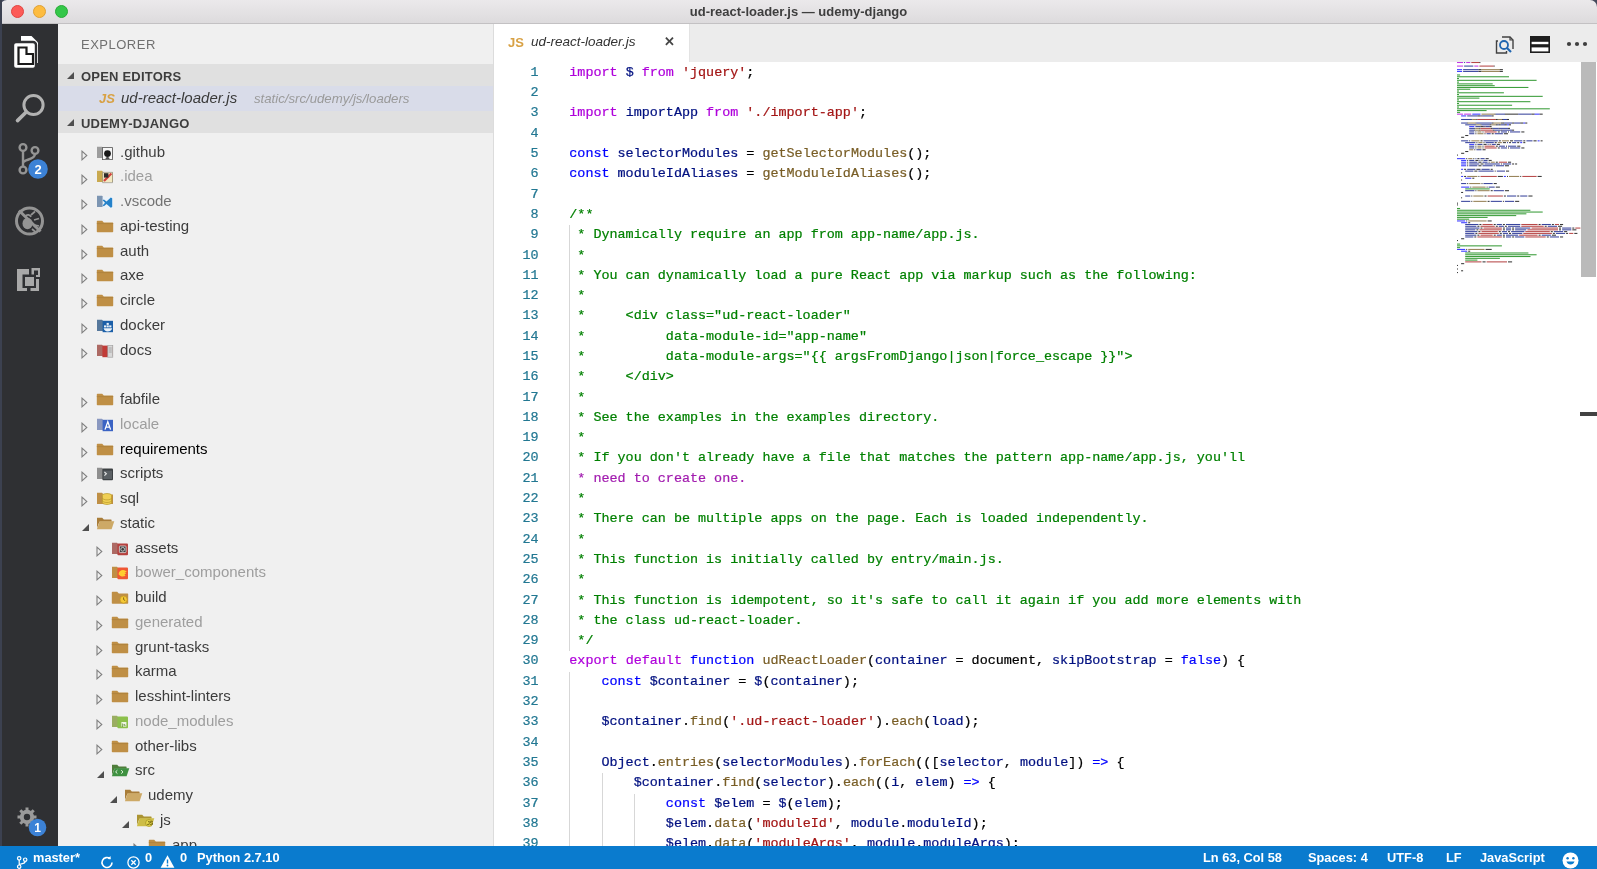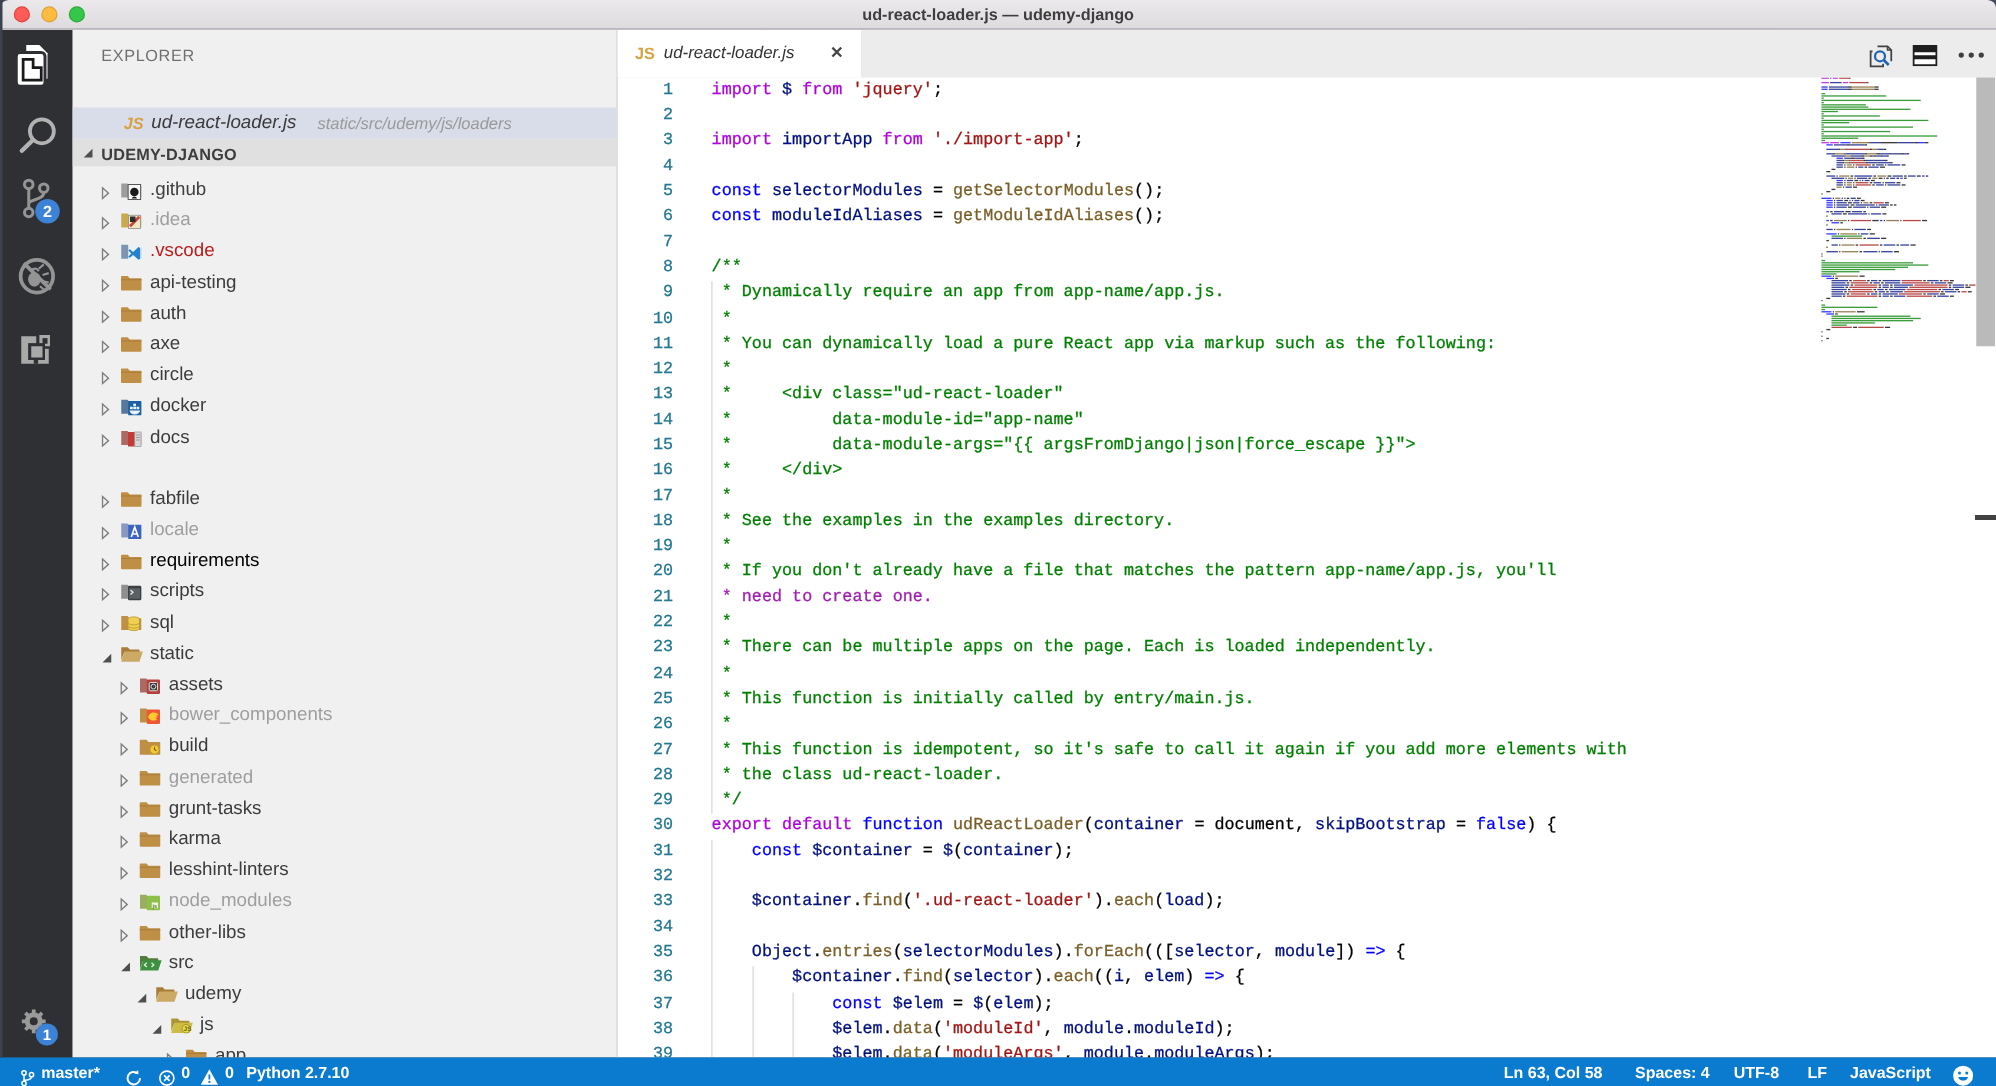--- a/index.html
+++ b/index.html
@@ -82,20 +82,26 @@
    <g stroke="#9a9a9a" fill="none">
           <circle cx="27" cy="14" r="5.2" stroke-width="4"></circle>
    <path d="M27 4.5 v4 M27 19.5 v4 M17.5 14 h4 M32.5 14 h4 M20.3 7.3 l2.8 2.8 M31 18 l2.8 2.8 M33.7 7.3 l-2.8 2.8 M23.1 18 l-2.8 2.8" stroke-width="3"></path>
         </g>
    <circle cx="37.5" cy="24.5" r="8.8" fill="#3c82d6"></circle>
    <text x="37.5" y="28.7" text-anchor="middle" font-size="12" font-weight="bold" fill="#fff" font-family="Liberation Sans">1</text>
  </svg>
 </div>
 <div id="sidebar">
  <div id="explorer-label">EXPLORER</div>
+ <div class="shead" style="top:40px">
+        <svg width="9" height="9" viewBox="0 0 9 9">
+          <path d="M8 1 V8 H1 Z" fill="#4f4f4f"></path>
+        </svg>
+        <span class="lbl">OPEN EDITORS</span>
+      </div>
  <div id="openrow">
         <span class="jsbadge" style="position:absolute;left:41px;top:5px">JS</span>
         <span class="fname">ud-react-loader.js</span>
         <span class="fpath">static/src/udemy/js/loaders</span>
       </div>
  <div class="shead" style="top:87px">
         <svg width="9" height="9" viewBox="0 0 9 9">
           <path d="M8 1 V8 H1 Z" fill="#4f4f4f"></path>
         </svg>
         <span class="lbl">UDEMY-DJANGO</span>
@@ -127,21 +133,21 @@
         </div>
 <div class="trow" style="top:189.1px">
           <span class="tw" style="left:81px"><svg width="7" height="11" viewBox="0 0 7 11">
               <path d="M1 1.2 L5.8 5.5 L1 9.8 Z" fill="none" stroke="#7f7f7f" stroke-width="1.1"></path>
             </svg></span>
           <span class="ti" style="left:96px"><svg width="18" height="15" viewBox="0 0 18 15">
               <path d="M1 1.8 h5 l1.6 1.8 H17 V13 H1 Z" fill="#7c95b2"></path>
               <rect x="6.6" y="2.8" width="10.4" height="11.4" fill="#eaf2f9"></rect>
               <path d="M14.8 3.6 l1.4 0.7 V13 l-1.4 0.7 L10.5 10 l-2.6 2.2 -1.3-0.8 2.4-2.6 -2.4-2.6 1.3-0.8 2.6 2.2 Z" fill="#2482ca"></path>
             </svg></span>
-          <span class="tn" style="left:120px;color:#b91c1c">.vscode</span>
+          <span class="tn" style="left:120px;color:#737373">.vscode</span>
         </div>
 <div class="trow" style="top:213.9px">
           <span class="tw" style="left:81px"><svg width="7" height="11" viewBox="0 0 7 11">
               <path d="M1 1.2 L5.8 5.5 L1 9.8 Z" fill="none" stroke="#7f7f7f" stroke-width="1.1"></path>
             </svg></span>
           <span class="ti" style="left:96px"><svg width="18" height="14" viewBox="0 0 18 14">
               <path d="M1 1.8 h5.2 l1.6 1.8 H16.6 a0.6 0.6 0 0 1 0.6 0.6 V12.6 a0.7 0.7 0 0 1 -0.7 0.7 H1.5 a0.7 0.7 0 0 1 -0.7-0.7 V2.5 a0.7 0.7 0 0 1 0.7-0.7 Z" fill="#bf8f45"></path>
               <path d="M0.8 4.4 H17.2 V5.1 H0.8 Z" fill="#a97d39"></path>
             </svg></span>
           <span class="tn" style="left:120px;color:#3c3c3c">api-testing</span>

